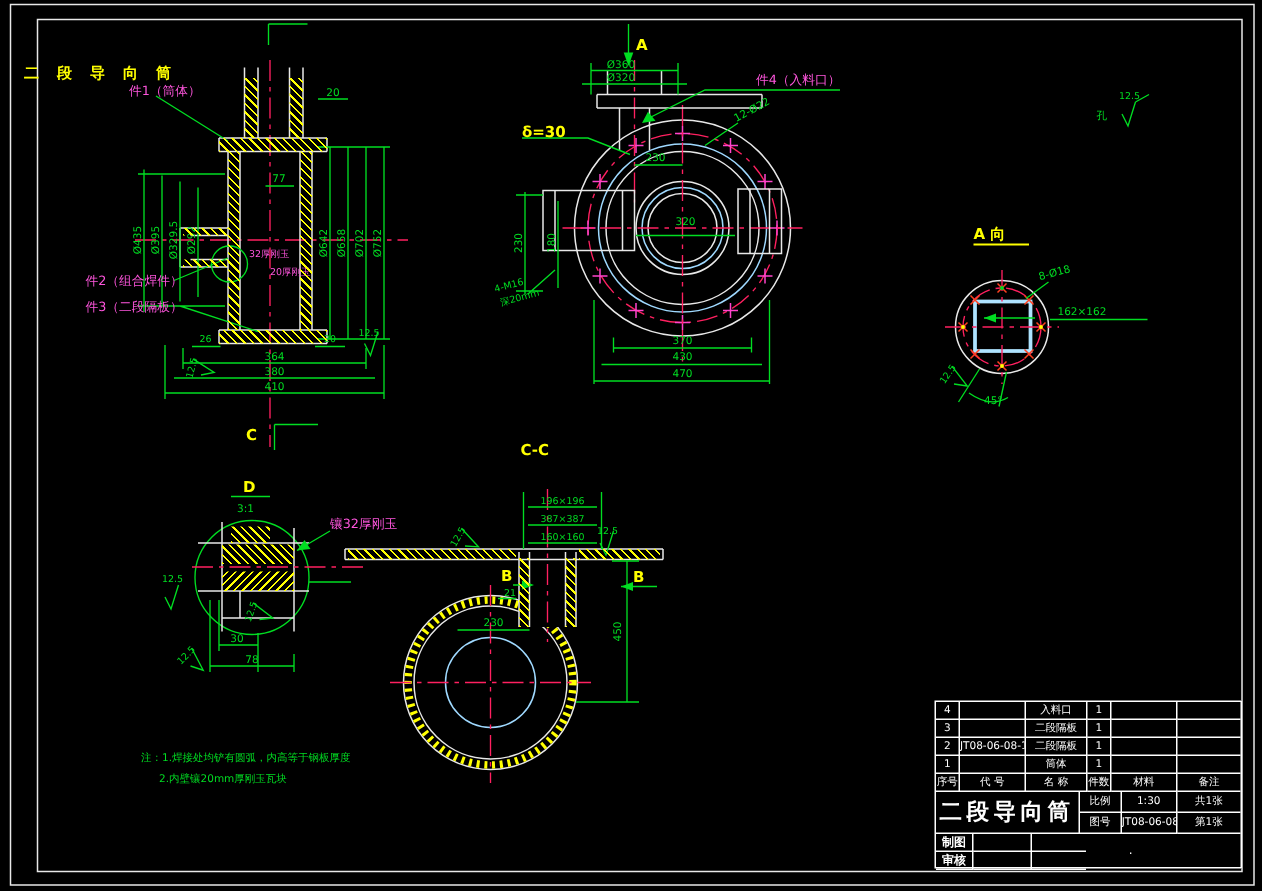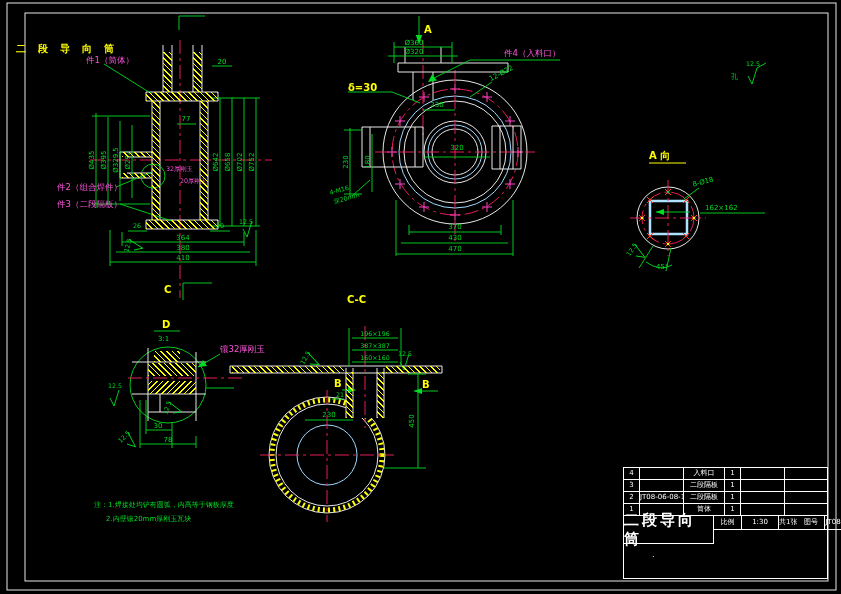--- a/index.html
+++ b/index.html
@@ -30,21 +30,21 @@
     border:1px solid #fff;color:#fff;box-sizing:border-box;background:#000;}
   .tr{display:flex;height:12px;box-sizing:border-box;}
   .c{box-sizing:border-box;border-right:1px solid #fff;border-bottom:1px solid #fff;
      font-size:7px;line-height:11px;text-align:center;overflow:hidden;white-space:nowrap;}
   .c:last-child{border-right:none}
   .w-no{width:16px}.w-code{width:44px}.w-name{width:41px}.w-qty{width:16px}
   .w-mat{width:44px}.w-rem{flex:1}
   .tmid{display:flex;height:28px}
   .bigname{width:101px;box-sizing:border-box;border-right:1px solid #fff;border-bottom:1px solid #fff;
     font-size:15px;font-weight:bold;letter-spacing:3px;display:flex;align-items:center;justify-content:center;}
-  .midright{width:113px;display:flex;}
+  .midright{width:113px;display:flex;flex-direction:column}
   .mr{display:flex;height:14px}
   .mr .c{line-height:13px}
   .w-sl{width:28px}.w-sv{width:37px}.w-sp{flex:1}
   .tbot{display:flex;height:24px}
   .botleft{width:101px;display:flex;flex-direction:column}
   .br{display:flex;height:12px}
   .w-bl{width:25px}.w-b2{width:39px}.w-b3{flex:1}
   .br .c{font-size:8px;font-weight:bold}
   .botright{width:103px;box-sizing:border-box;font-size:8px;line-height:22px;padding-left:28px;}
 </style>
@@ -301,33 +301,53 @@
     <div class="c w-rem"></div>
   </div>
   <div class="tr">
     <div class="c w-no">1</div>
     <div class="c w-code"></div>
     <div class="c w-name">筒体</div>
     <div class="c w-qty">1</div>
     <div class="c w-mat"></div>
     <div class="c w-rem"></div>
   </div>
+  <div class="tr">
+    <div class="c w-no">序号</div>
+    <div class="c w-code">代  号</div>
+    <div class="c w-name">名  称</div>
+    <div class="c w-qty">件数</div>
+    <div class="c w-mat">材料</div>
+    <div class="c w-rem">备注</div>
+  </div>
   <div class="tmid">
     <div class="bigname">二段导向筒</div>
     <div class="midright">
       <div class="mr">
         <div class="c w-sl">比例</div>
         <div class="c w-sv">1:30</div>
         <div class="c w-sp">共1张</div>
       </div>
       <div class="mr">
         <div class="c w-sl">图号</div>
         <div class="c w-sv">JT08-06-08-0</div>
         <div class="c w-sp">第1张</div>
       </div>
     </div>
   </div>
   <div class="tbot">
+    <div class="botleft">
+      <div class="br">
+        <div class="c w-bl">制图</div>
+        <div class="c w-b2"></div>
+        <div class="c w-b3"></div>
+      </div>
+      <div class="br">
+        <div class="c w-bl">审核</div>
+        <div class="c w-b2"></div>
+        <div class="c w-b3"></div>
+      </div>
+    </div>
     <div class="botright">.</div>
   </div>
 </div>
 
 </div>
 
 </body></html>

